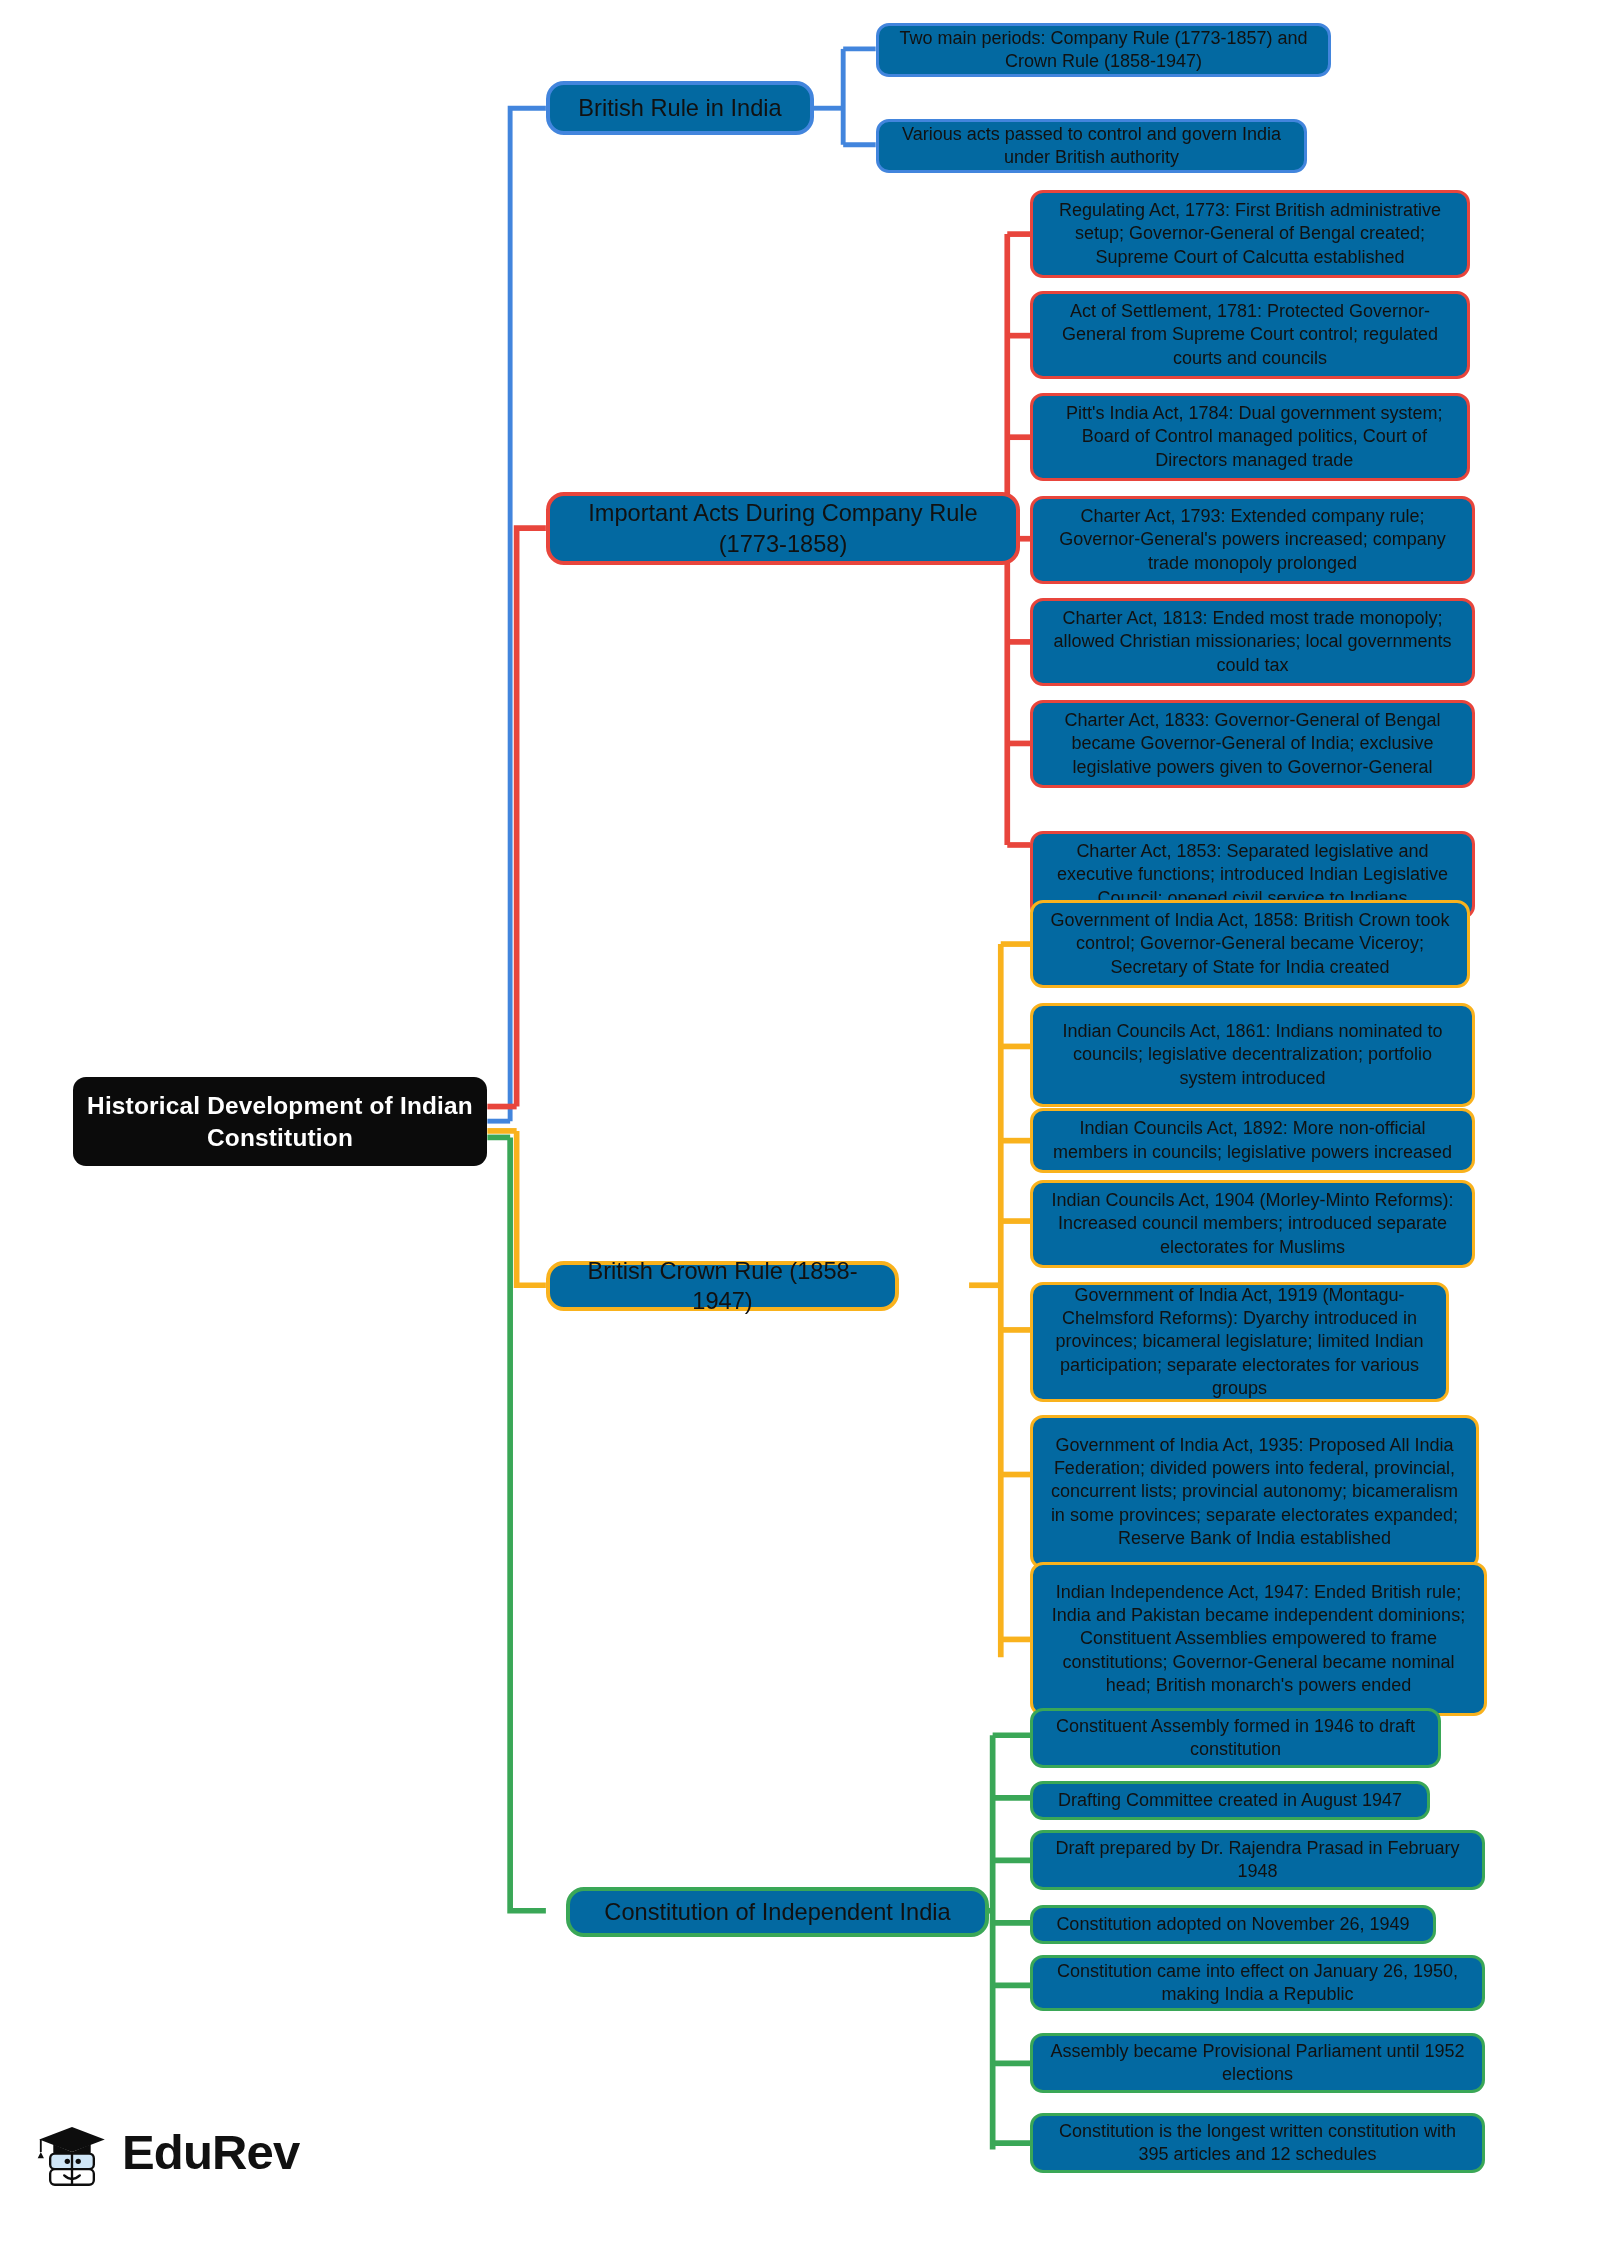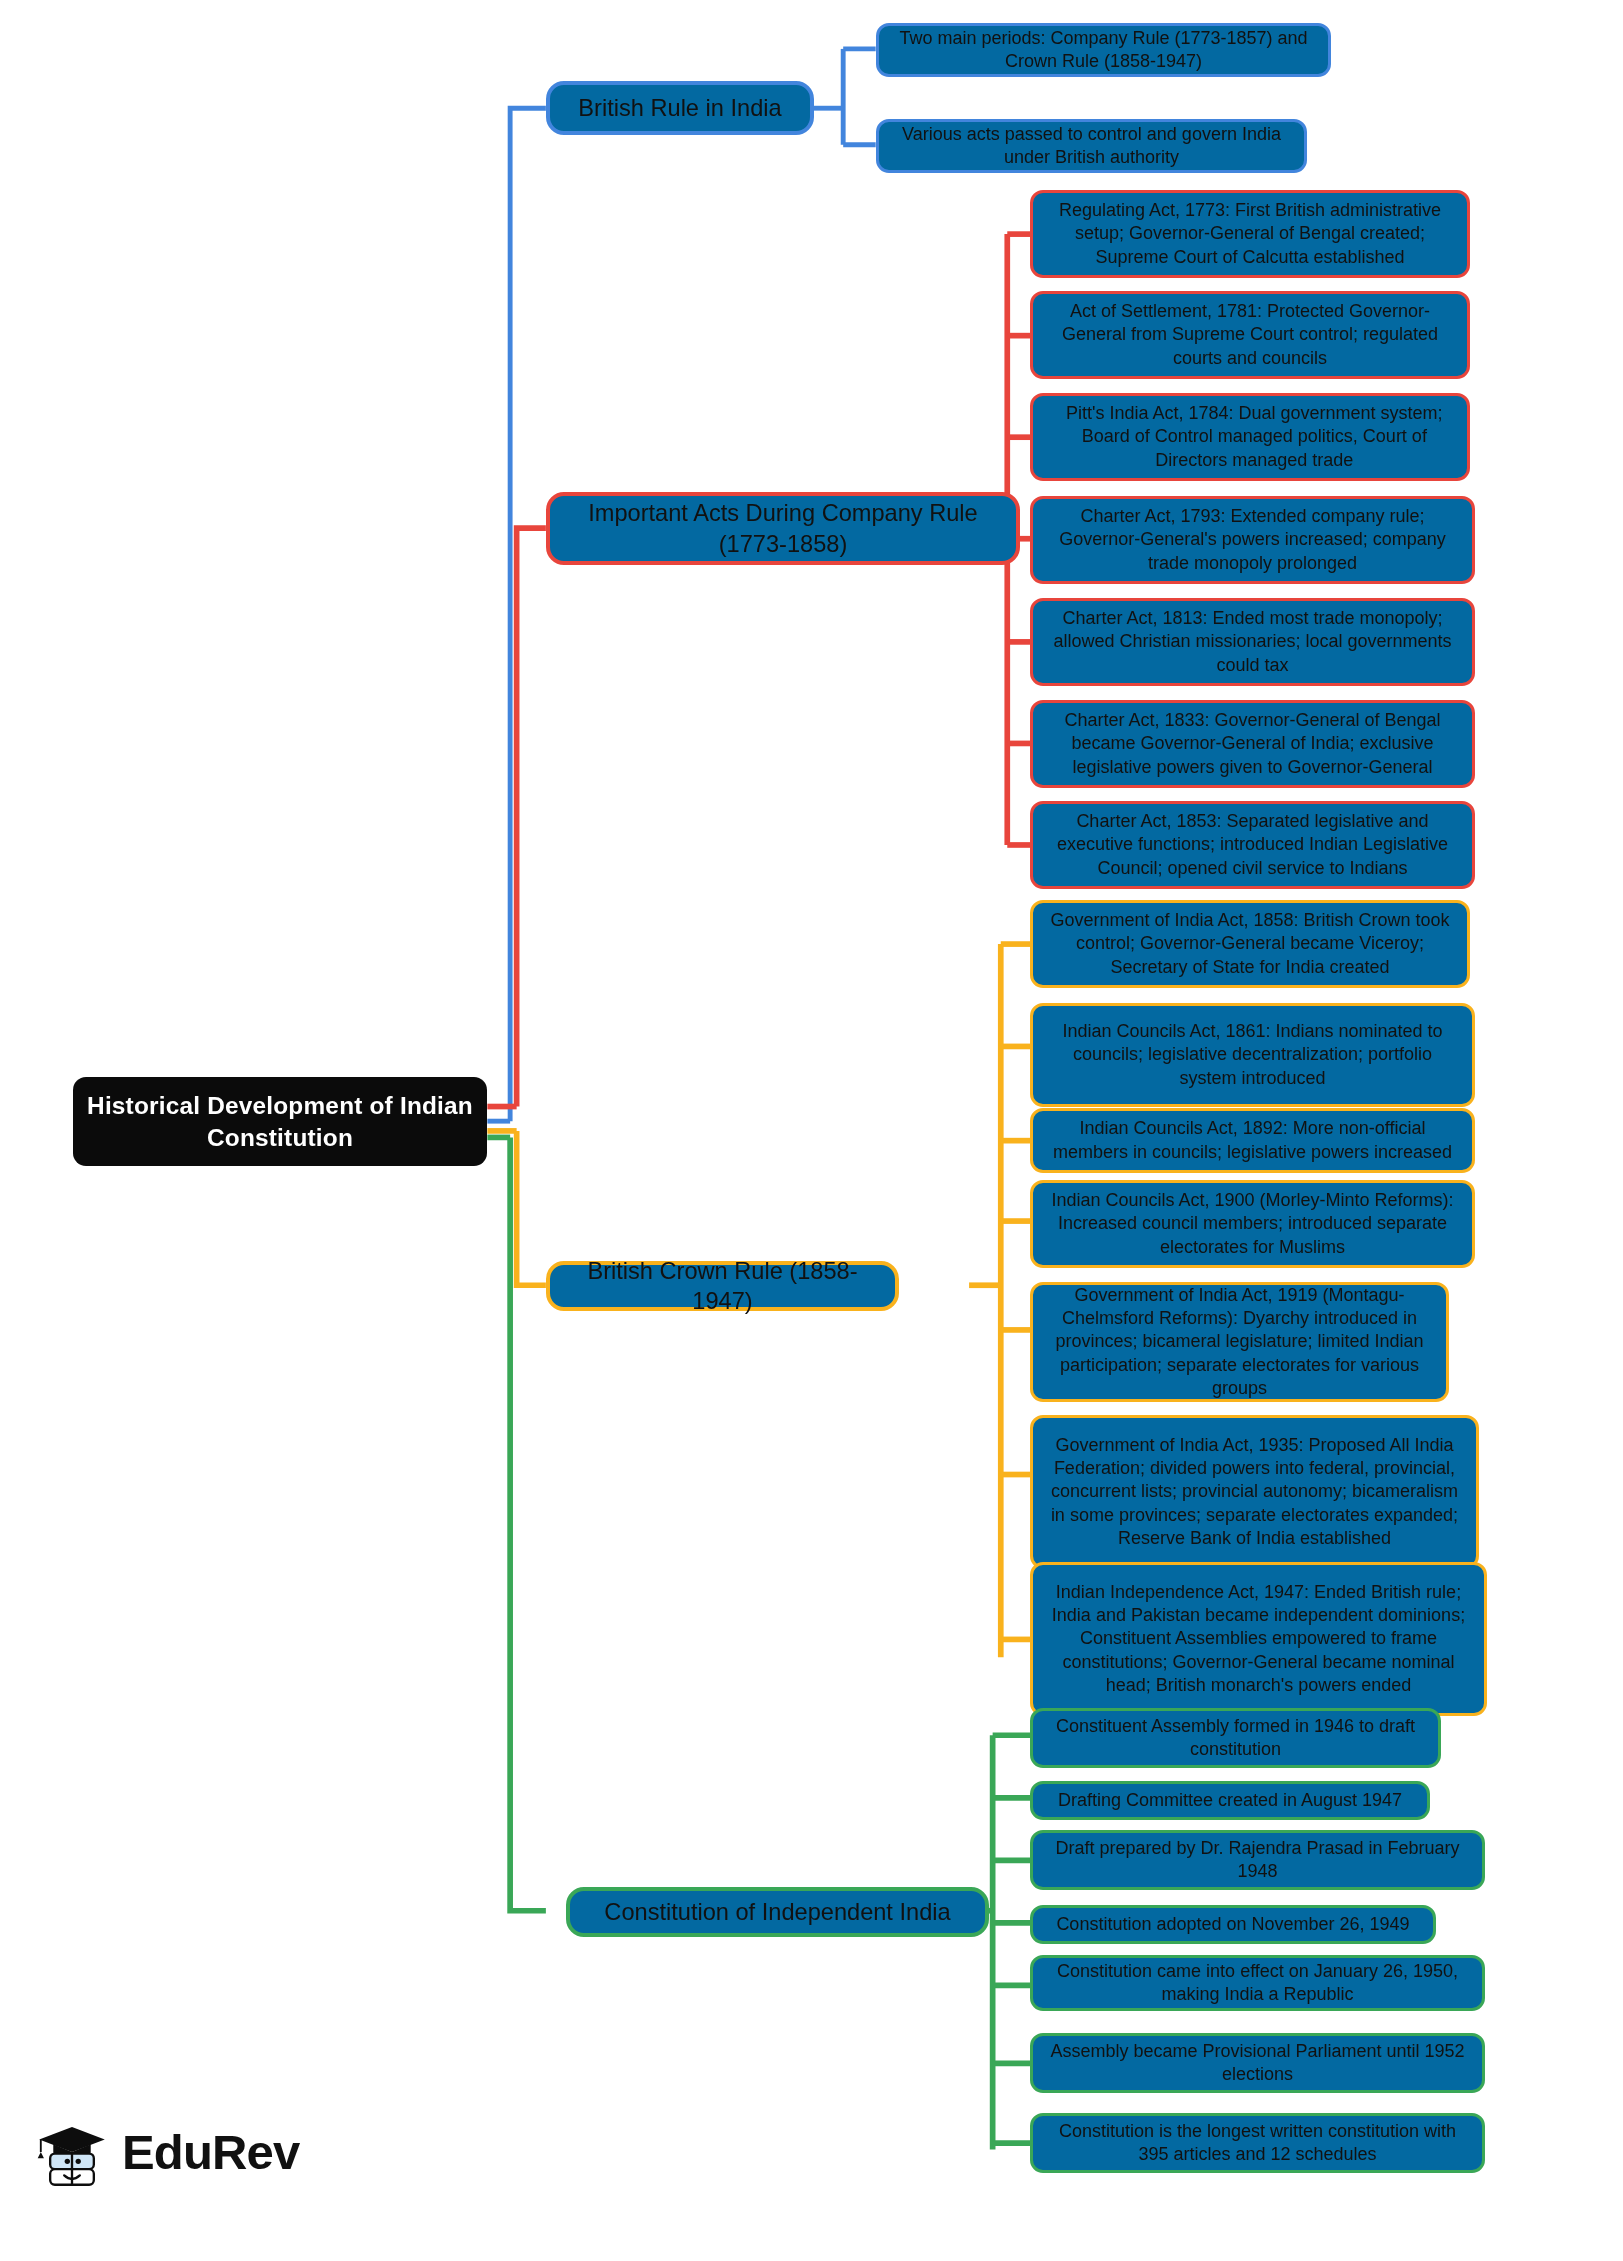--- a/index.html
+++ b/index.html
@@ -189,42 +189,42 @@
   </div>
 
   <div class="node leaf c-red" style="left:1030px; top:598px; width:445px; height:88px;">
     <span>Charter Act, 1813: Ended most trade monopoly; allowed Christian missionaries; local governments could tax</span>
   </div>
 
   <div class="node leaf c-red" style="left:1030px; top:700px; width:445px; height:88px;">
     <span>Charter Act, 1833: Governor-General of Bengal became Governor-General of India; exclusive legislative powers given to Governor-General</span>
   </div>
 
-  <div class="node leaf c-red" style="left:1030px; top:801px; width:445px; height:88px;">
+  <div class="node leaf c-red" style="left:1030px; top:831px; width:445px; height:88px;">
     <span>Charter Act, 1853: Separated legislative and executive functions; introduced Indian Legislative Council; opened civil service to Indians</span>
   </div>
 
   <div class="node branch c-yellow" style="left:546px; top:1261px; width:353px; height:50px;">
     <span>British Crown Rule (1858-1947)</span>
   </div>
 
   <div class="node leaf c-yellow" style="left:1030px; top:900px; width:440px; height:88px;">
     <span>Government of India Act, 1858: British Crown took control; Governor-General became Viceroy; Secretary of State for India created</span>
   </div>
 
   <div class="node leaf c-yellow" style="left:1030px; top:1003px; width:445px; height:104px;">
     <span>Indian Councils Act, 1861: Indians nominated to councils; legislative decentralization; portfolio system introduced</span>
   </div>
 
   <div class="node leaf c-yellow" style="left:1030px; top:1108px; width:445px; height:65px;">
     <span>Indian Councils Act, 1892: More non-official members in councils; legislative powers increased</span>
   </div>
 
   <div class="node leaf c-yellow" style="left:1030px; top:1180px; width:445px; height:88px;">
-    <span>Indian Councils Act, 1900 (Morley-Minto Reforms): Increased council members; introduced separate electorates for Muslims</span>
+    <span>Indian Councils Act, 1904 (Morley-Minto Reforms): Increased council members; introduced separate electorates for Muslims</span>
   </div>
 
   <div class="node leaf c-yellow" style="left:1030px; top:1282px; width:419px; height:120px;">
     <span>Government of India Act, 1919 (Montagu-Chelmsford Reforms): Dyarchy introduced in provinces; bicameral legislature; limited Indian participation; separate electorates for various groups</span>
   </div>
 
   <div class="node leaf c-yellow" style="left:1030px; top:1415px; width:449px; height:154px;">
     <span>Government of India Act, 1935: Proposed All India Federation; divided powers into federal, provincial, concurrent lists; provincial autonomy; bicameralism in some provinces; separate electorates expanded; Reserve Bank of India established</span>
   </div>
 

